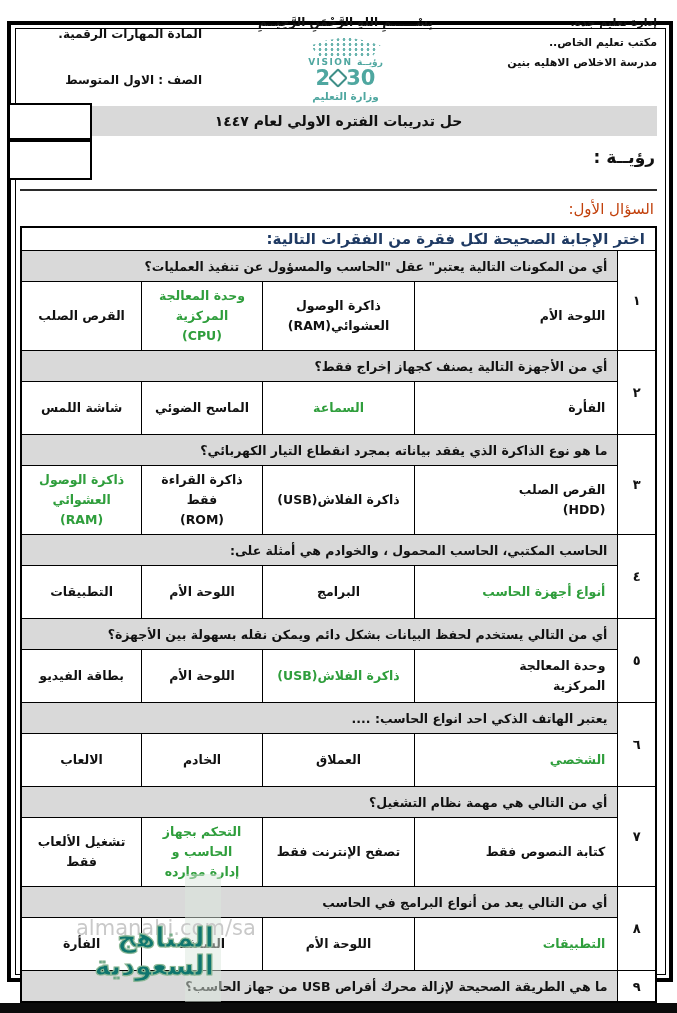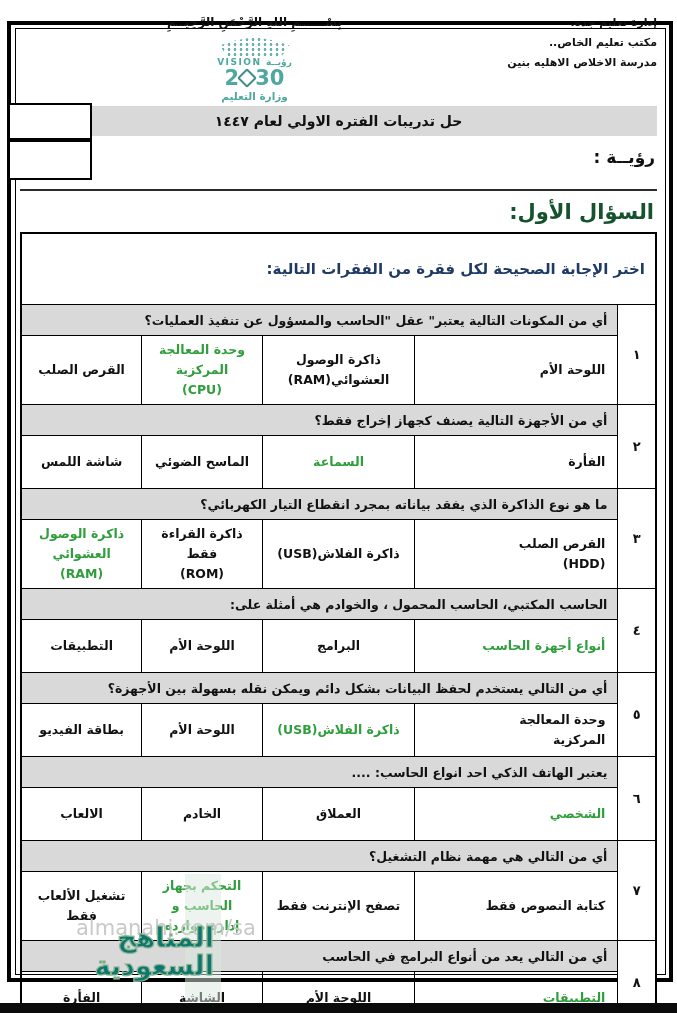--- a/index.html
+++ b/index.html
@@ -35,26 +35,26 @@
   .form-head { position:relative; margin-top:4px; }
   .title-bar { height:30px; background:#d9d9d9; text-align:center; font-weight:bold; font-size:14px; line-height:30px; }
   .name-row { height:40px; position:relative; }
   .name-label { font-size:17px; font-weight:bold; line-height:42px; padding-right:2px; }
   .name-field { position:absolute; right:95px; left:95px; top:4px; bottom:4px; }
   .score-box { position:absolute; left:-12px; width:84px; background:#fff; border:2px solid #000; z-index:2; box-sizing:border-box; }
   .b1 { top:-3px; height:37px; }
   .b2 { top:34px; height:40px; }
 
   .rule { border-top:2px solid #2b2b2b; margin:13px 0 9px 0; }
-  .section-title { color:#14532d; font-weight:bold; font-size:21px; margin:0 3px 8px 0; }
+  .section-title { color:#c2410c; font-weight:normal; font-size:15px; margin:0 3px 8px 0; }
 
   
   .qtable { width:100%; border-collapse:collapse; border:2px solid #000; table-layout:fixed; }
   .qtable td { border:1px solid #000; font-weight:bold; vertical-align:middle; }
-  td.instr { color:#1f3a63; font-size:15px; padding:24px 10px; height:22px; }
+  td.instr { color:#1f3a63; font-size:15px; padding:0 10px; height:22px; }
   td.qtext { background:#d9d9d9; font-size:12.5px; padding:4px 10px; height:22px; }
   td.num  { text-align:center; font-size:13px; background:#fff; }
   td.opt  { text-align:center; font-size:12.5px; padding:4px 6px; height:44px; white-space:pre-line; line-height:1.6; }
   td.opt.first { text-align:right; padding-right:12px; }
   td.opt.correct { color:#2f9e3c; }
 
   
   .wm-strip { position:absolute; left:185px; top:874px; width:36px; height:128px; background:rgba(219,232,221,0.5); z-index:4; }
   .wm-url { position:absolute; left:76px; top:916px; font-size:21px; color:#c9c9c9; z-index:5; direction:ltr; }
   .wm-brand {
@@ -90,20 +90,24 @@
           </div>
           <div class="year">
             <span>2</span>
             <span class="mark"></span>
             <span>30</span>
           </div>
           <div class="min-label">وزارة التعليم</div>
         </div>
       </div>
 
+      <div class="h-left">
+        <div class="subject-line">المادة المهارات الرقمية.</div>
+        <div class="grade-line">الصف : الاول المتوسط</div>
+      </div>
     </div>
 
     <div class="form-head">
       <div class="title-bar">
         <span>حل تدريبات الفتره الاولي لعام ١٤٤٧</span>
       </div>
       <div class="name-row">
         <span class="name-label">رؤيــة :</span>
         <div class="name-field"></div>
       </div>

